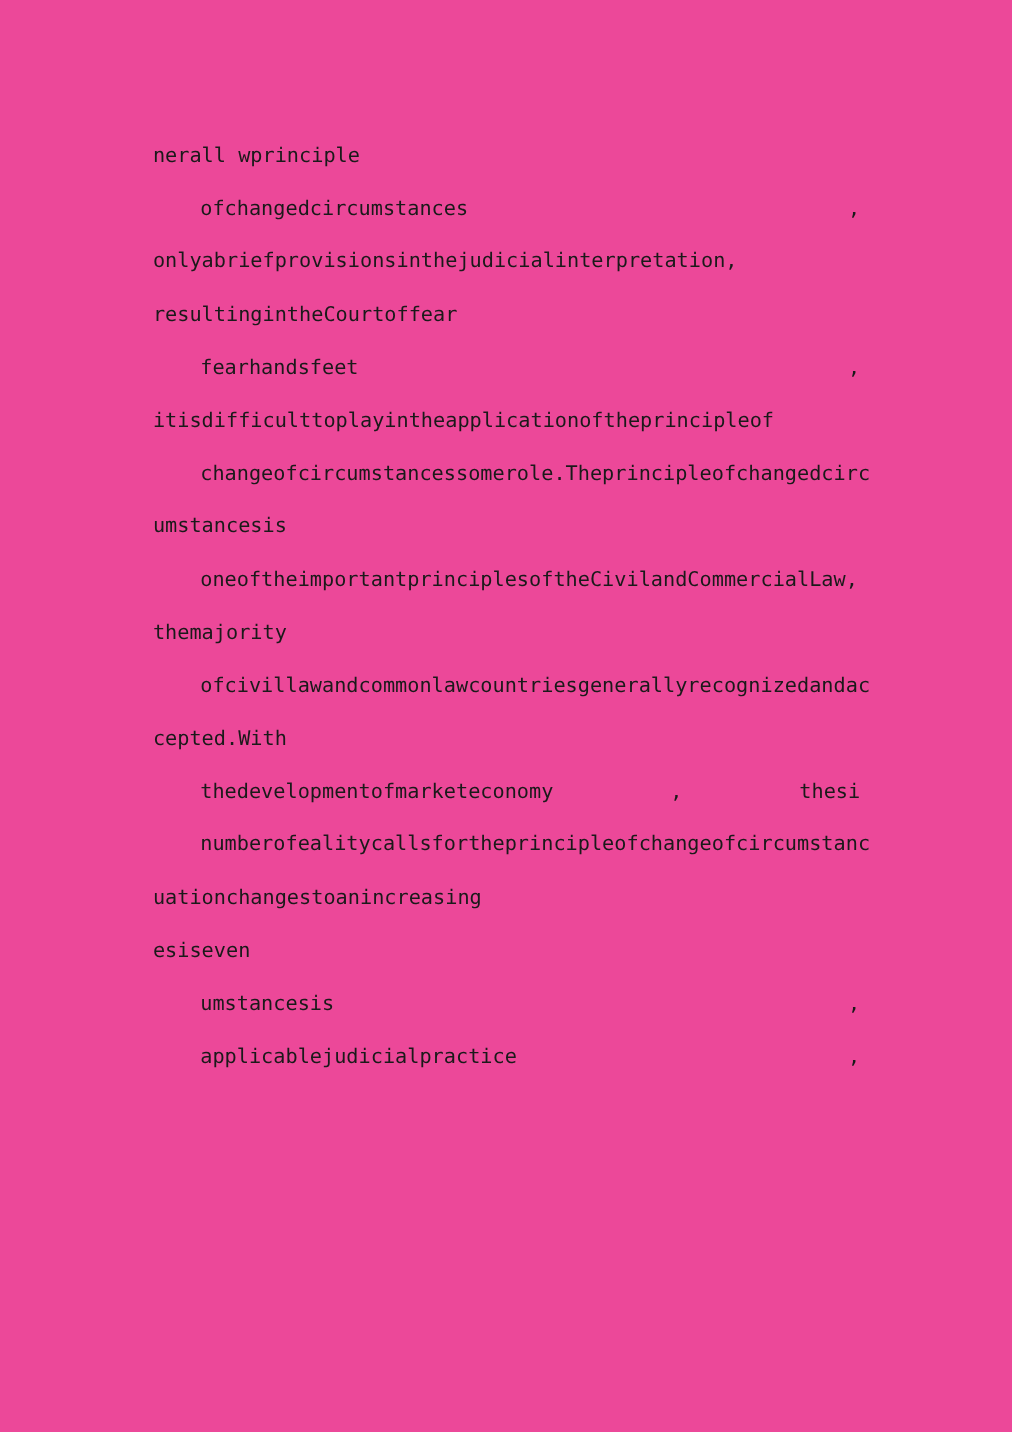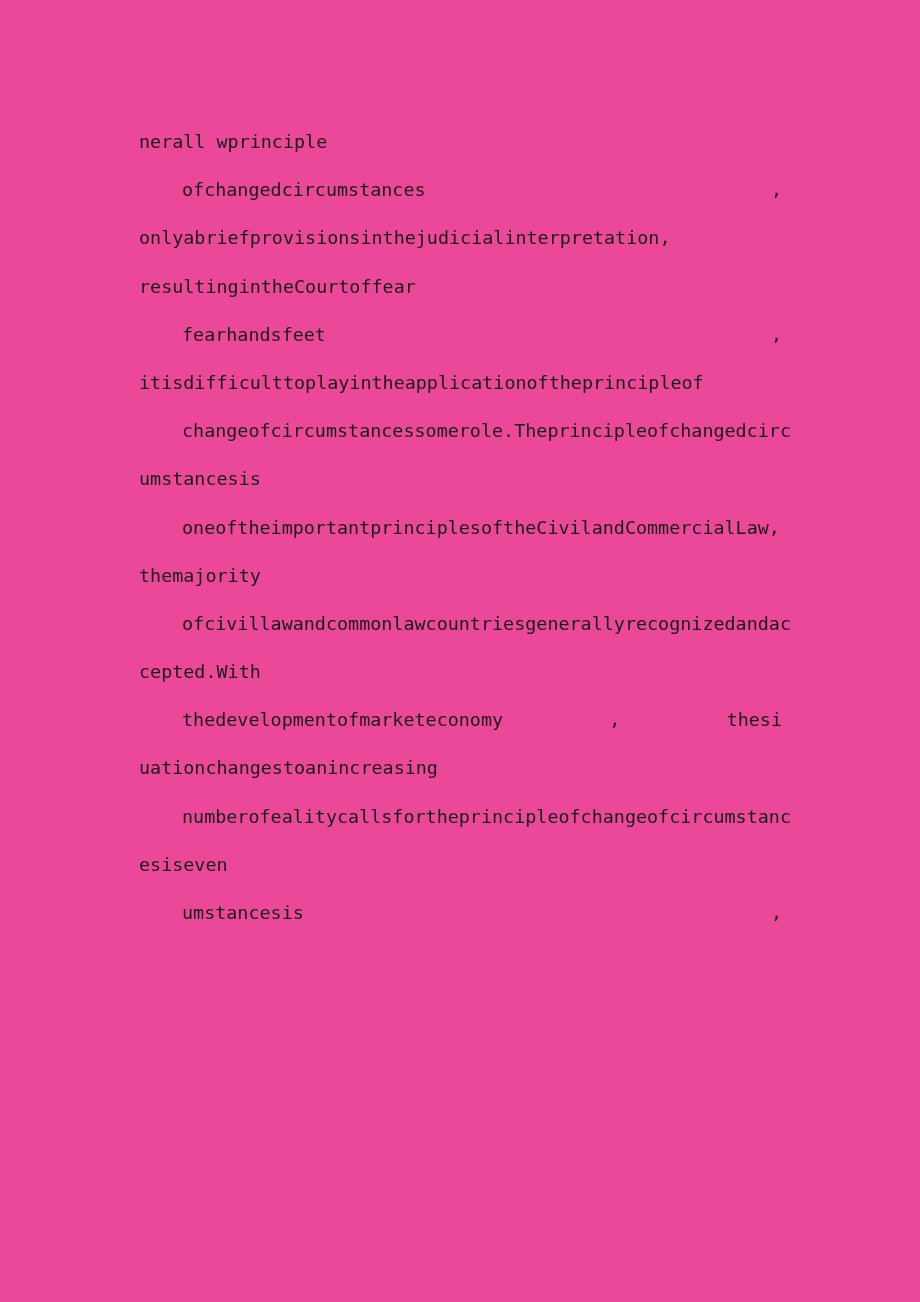--- a/index.html
+++ b/index.html
@@ -75,18 +75,19 @@
       <div class="doc-line tight"><span class="seg">resultingintheCourtoffear</span></div>
       <div class="doc-line indent justify"><span class="seg">fearhandsfeet</span> <span class="seg">,</span></div>
       <div class="doc-line tight"><span class="seg">itisdifficulttoplayintheapplicationoftheprincipleof</span></div>
       <div class="doc-line indent tight"><span class="seg">changeofcircumstancessomerole.Theprincipleofchangedcirc</span></div>
       <div class="doc-line tight"><span class="seg">umstancesis</span></div>
       <div class="doc-line indent tight"><span class="seg">oneoftheimportantprinciplesoftheCivilandCommercialLaw,</span></div>
       <div class="doc-line tight"><span class="seg">themajority</span></div>
       <div class="doc-line indent tight"><span class="seg">ofcivillawandcommonlawcountriesgenerallyrecognizedandac</span></div>
       <div class="doc-line tight"><span class="seg">cepted.With</span></div>
       <div class="doc-line indent justify"><span class="seg">thedevelopmentofmarketeconomy</span> <span class="seg">,</span> <span class="seg">thesi</span></div>
+      <div class="doc-line indent tight"><span class="seg">numberofealitycallsfortheprincipleofchangeofcircumstanc</span></div>
       <div class="doc-line tight"><span class="seg">uationchangestoanincreasing</span></div>
-      <div class="doc-line indent tight"><span class="seg">numberofealitycallsfortheprincipleofchangeofcircumstanc</span></div>
       <div class="doc-line tight"><span class="seg">esiseven</span></div>
       <div class="doc-line indent justify"><span class="seg">umstancesis</span> <span class="seg">,</span></div>
+      <div class="doc-line indent justify"><span class="seg">applicablejudicialpractice</span> <span class="seg">,</span></div>
     </div>
 </div>
 
 </body></html>

